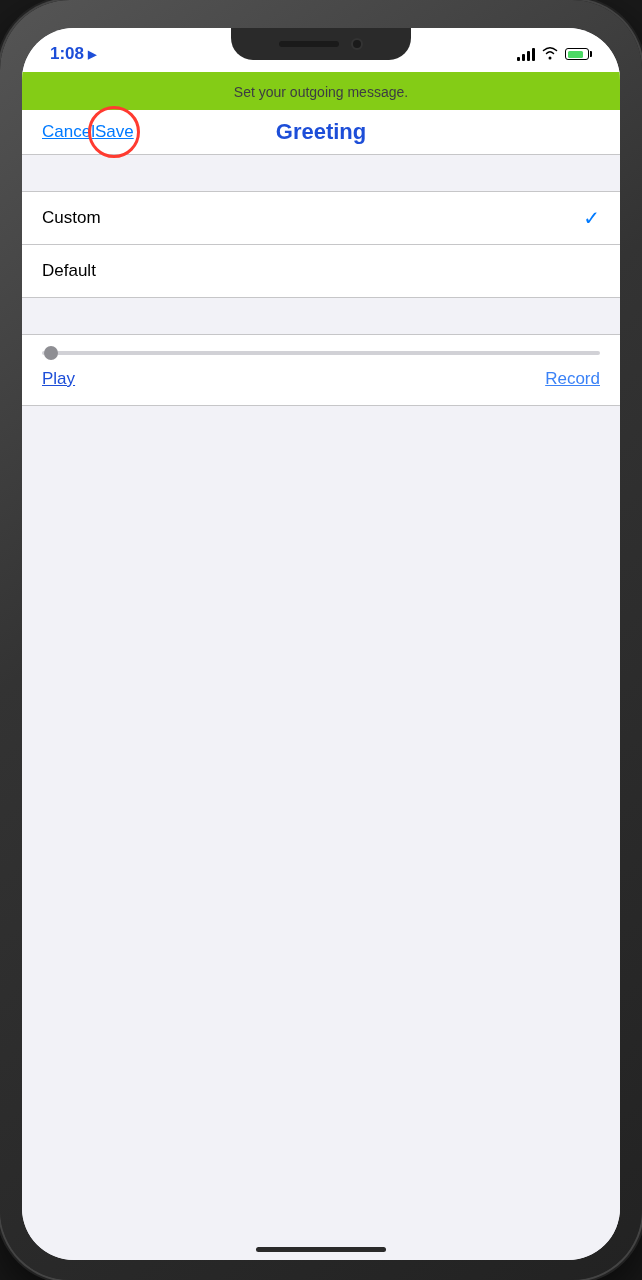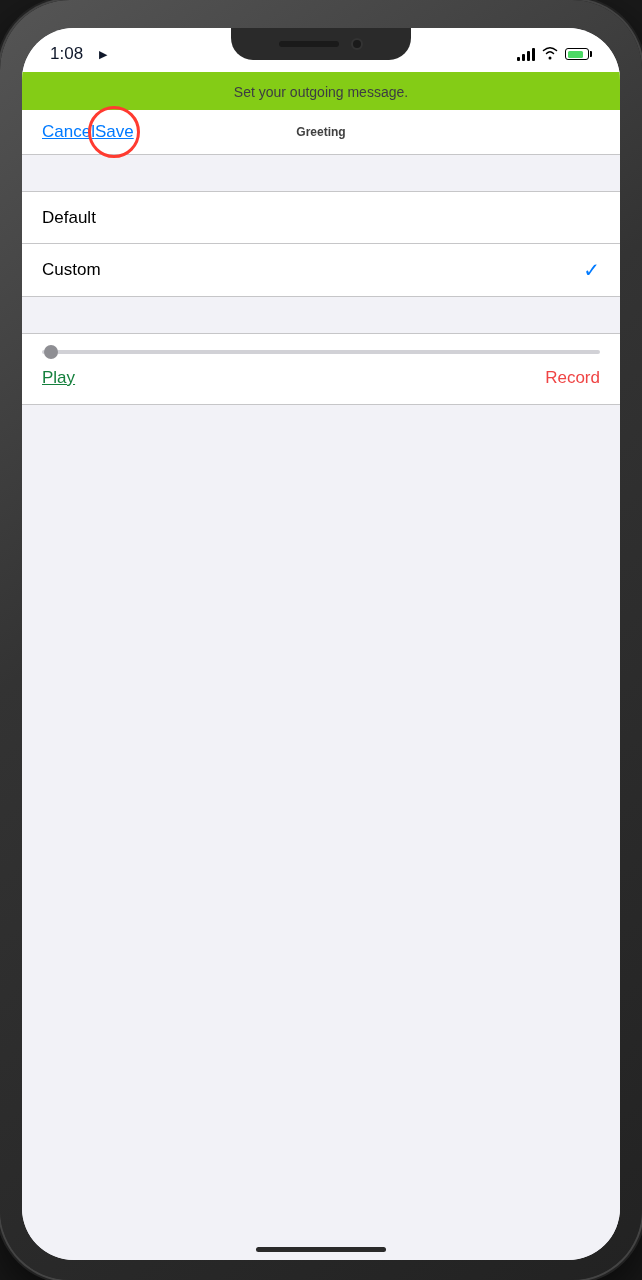--- a/index.html
+++ b/index.html
@@ -86,25 +86,25 @@
       align-items: center;
       justify-content: space-between;
       padding: 0 28px;
       padding-top: 8px;
       position: relative;
       z-index: 5;
     }
 
     .status-time {
       font-size: 17px;
-      font-weight: 400;
-      color: #0f172a;
-      display: flex;
-      align-items: center;
-      gap: 16px;
+      font-weight: 700;
+      color: #1d4ed8;
+      display: flex;
+      align-items: center;
+      gap: 4px;
     }
 
     .status-icons {
       display: flex;
       align-items: center;
       gap: 6px;
     }
 
     .signal-bars {
       display: flex;
@@ -182,23 +182,23 @@
     }
 
     .nav-cancel {
       color: #007aff;
       font-size: 17px;
       text-decoration: underline;
       cursor: pointer;
     }
 
     .nav-title {
-      font-size: 12px;
+      font-size: 22px;
       font-weight: 600;
-      color: #404040;
+      color: #1d4ed8;
       position: absolute;
       left: 50%;
       transform: translateX(-50%);
     }
 
     .nav-save-container {
       position: relative;
     }
 
     .nav-save {
@@ -294,29 +294,30 @@
     }
 
     .audio-controls {
       display: flex;
       align-items: center;
       justify-content: space-between;
       padding: 10px 20px 16px;
     }
 
     .audio-play {
-      color: #15803d;
+      color: #1d4ed8;
       font-size: 17px;
       text-decoration: underline;
       cursor: pointer;
     }
 
     .audio-record {
-      color: #ef4444;
-      font-size: 17px;
+      color: #3b82f6;
+      font-size: 17px;
+      text-decoration: underline;
       cursor: pointer;
     }
 
     
     .bottom-area {
       background: #f2f2f7;
       flex: 1;
       min-height: 500px;
     }
 
@@ -384,25 +385,25 @@
         <div class="nav-save-container">
           <span class="nav-save">Save</span>
           <div class="save-circle"></div>
         </div>
       </div>
 
       <div class="section-gap"></div>
 
       <div class="list-group">
         <div class="list-item">
-          <span class="list-item-label">Default</span>
-        </div>
-        <div class="list-item">
           <span class="list-item-label">Custom</span>
           <span class="checkmark">✓</span>
+        </div>
+        <div class="list-item">
+          <span class="list-item-label">Default</span>
         </div>
       </div>
 
       <div class="section-gap"></div>
 
       <div class="audio-section">
         <div class="audio-scrubber">
           <div class="scrubber-track">
             <div class="scrubber-thumb"></div>
           </div>

